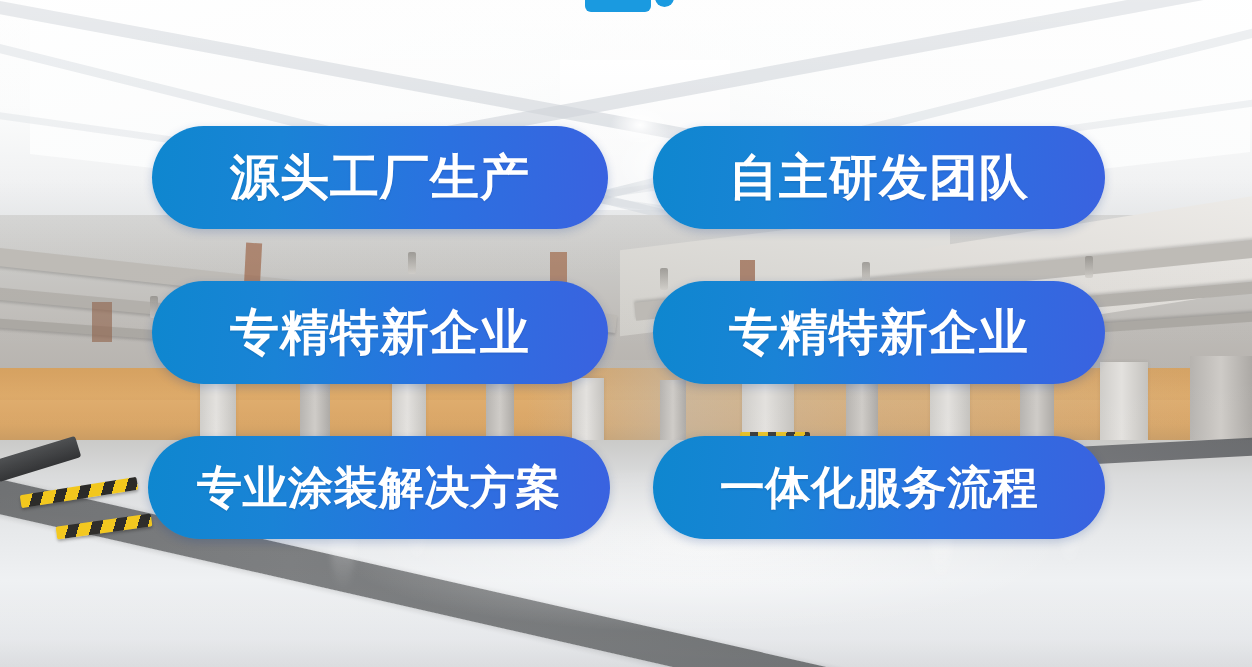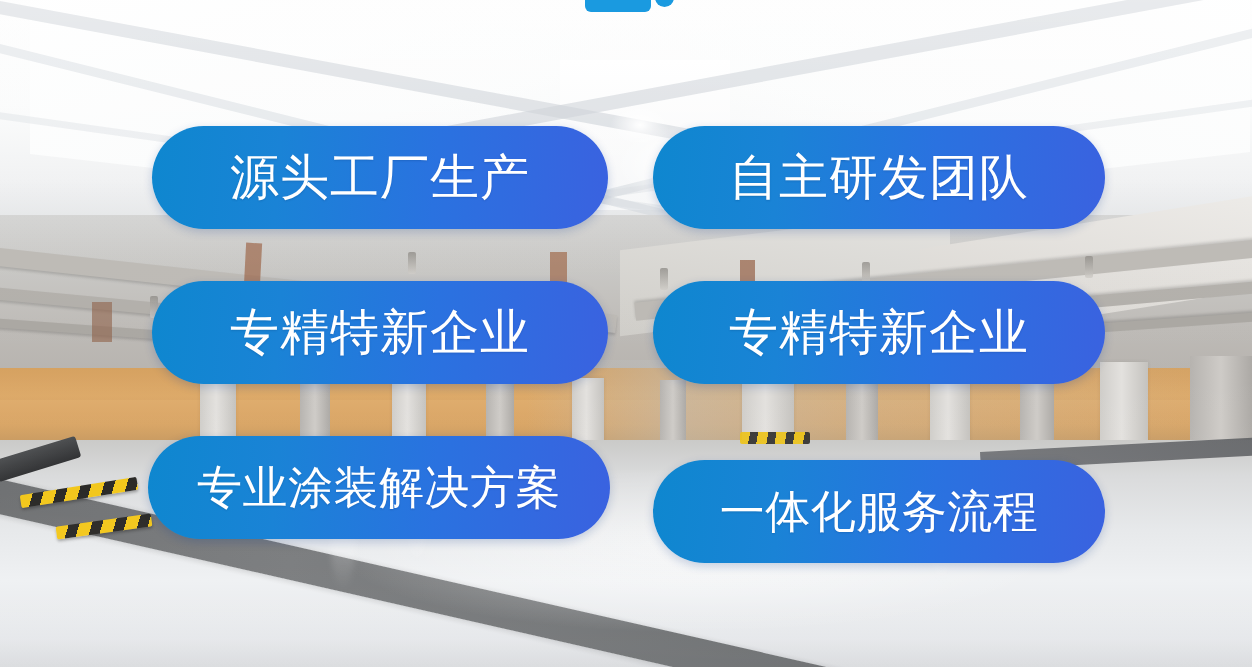--- a/index.html
+++ b/index.html
@@ -157,36 +157,36 @@
   .pills{position:absolute;inset:0;}
   .pill{
     position:absolute;display:flex;align-items:center;justify-content:center;
     border-radius:9999px;
     background:linear-gradient(95deg,#0e87cf 0%,#1a83d6 28%,#2a72e0 62%,#3a62e0 100%);
     box-shadow:0 3px 10px rgba(20,60,140,.22);
   }
   .pill .ptext{
     color:#ffffff;
     font-family:"Liberation Sans","DejaVu Sans",sans-serif;
-    font-weight:400;
+    font-weight:700;
     font-size:49px;
     letter-spacing:1px;
     line-height:1;
     white-space:nowrap;
     text-shadow:0 1px 2px rgba(0,40,90,.18);
   }
   .pill.small .ptext{font-size:45px;letter-spacing:.5px;}
 
   
   .p-r1c1{left:152px;top:126px;width:456px;height:103px;}
   .p-r1c2{left:653px;top:126px;width:452px;height:103px;}
   .p-r2c1{left:152px;top:281px;width:456px;height:103px;}
   .p-r2c2{left:653px;top:281px;width:452px;height:103px;}
   .p-r3c1{left:148px;top:436px;width:462px;height:103px;}
-  .p-r3c2{left:653px;top:460px;width:452px;height:103px;}
+  .p-r3c2{left:653px;top:436px;width:452px;height:103px;}
 </style>
 </head>
 <body>
 
 <div id="stage">
 
   <div class="bg">
 
     <div class="ceiling"></div>
     <div class="cpanelL"></div>

